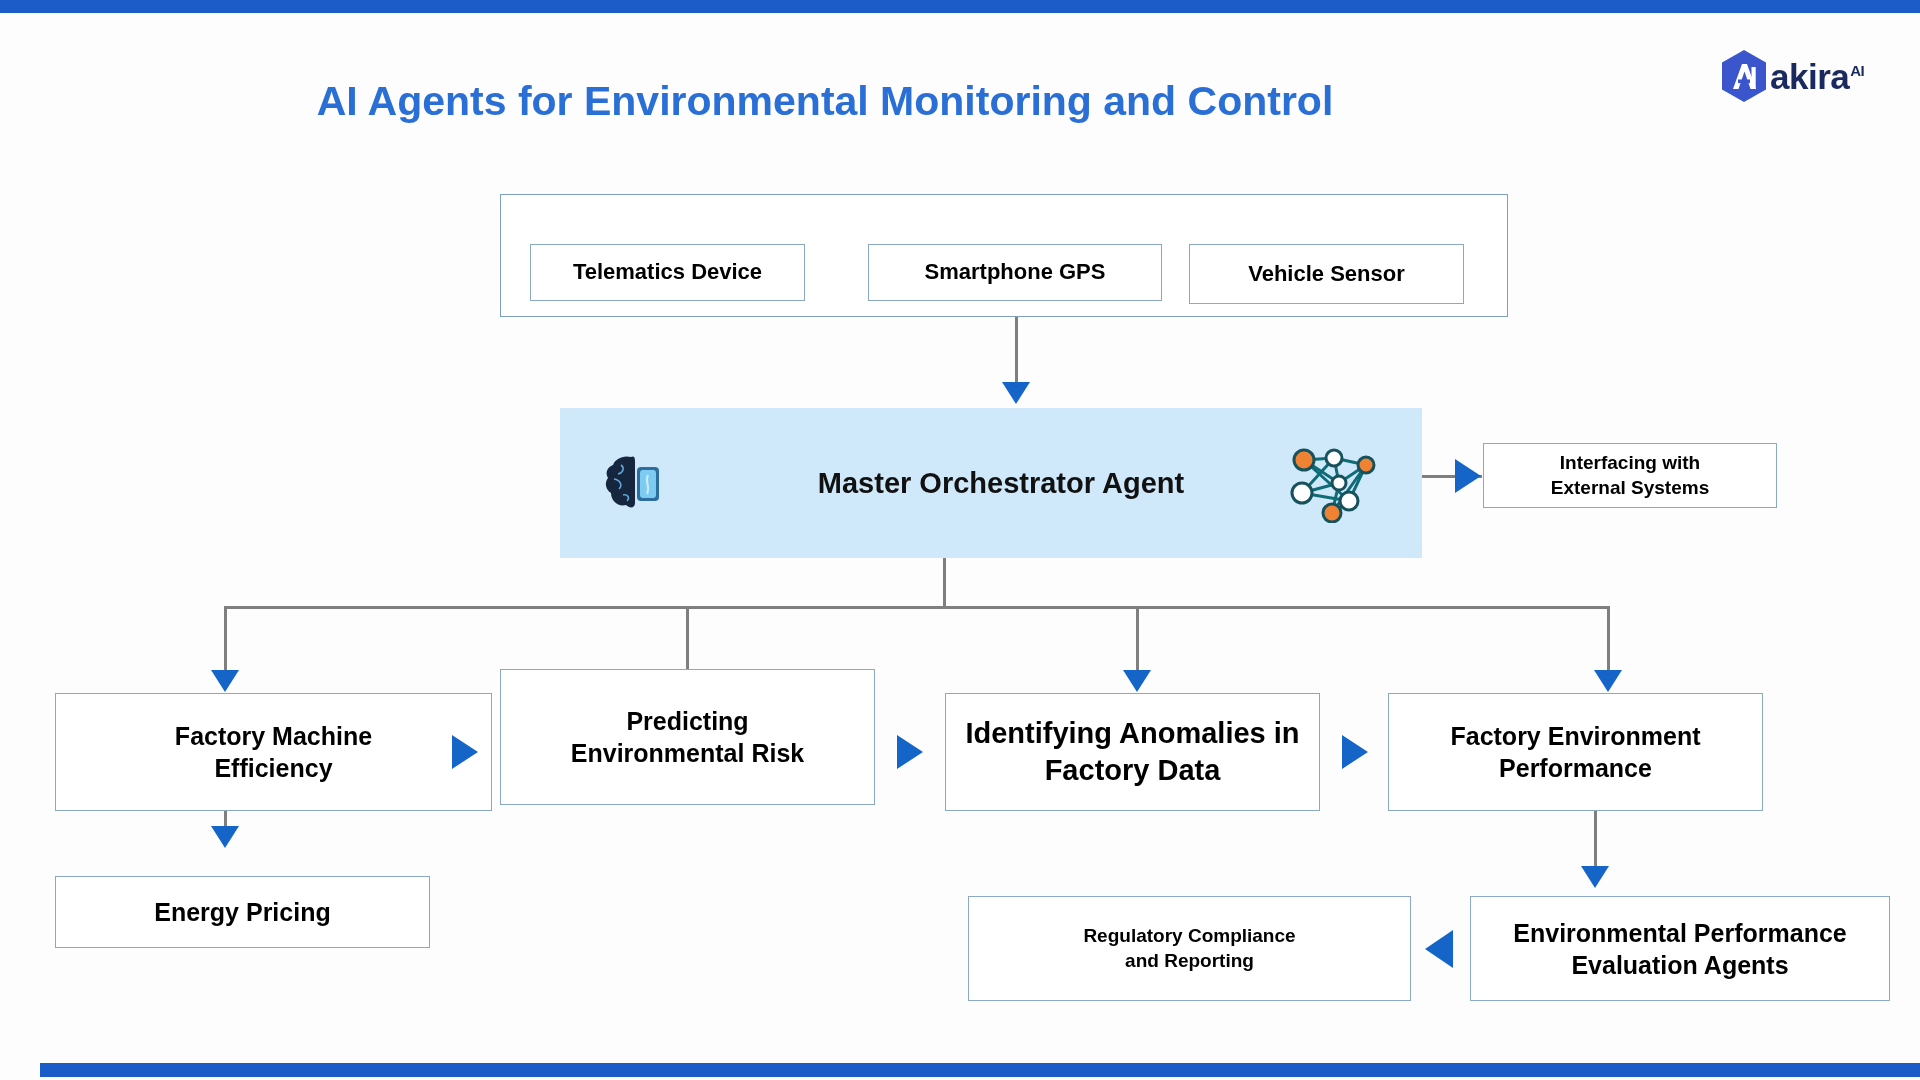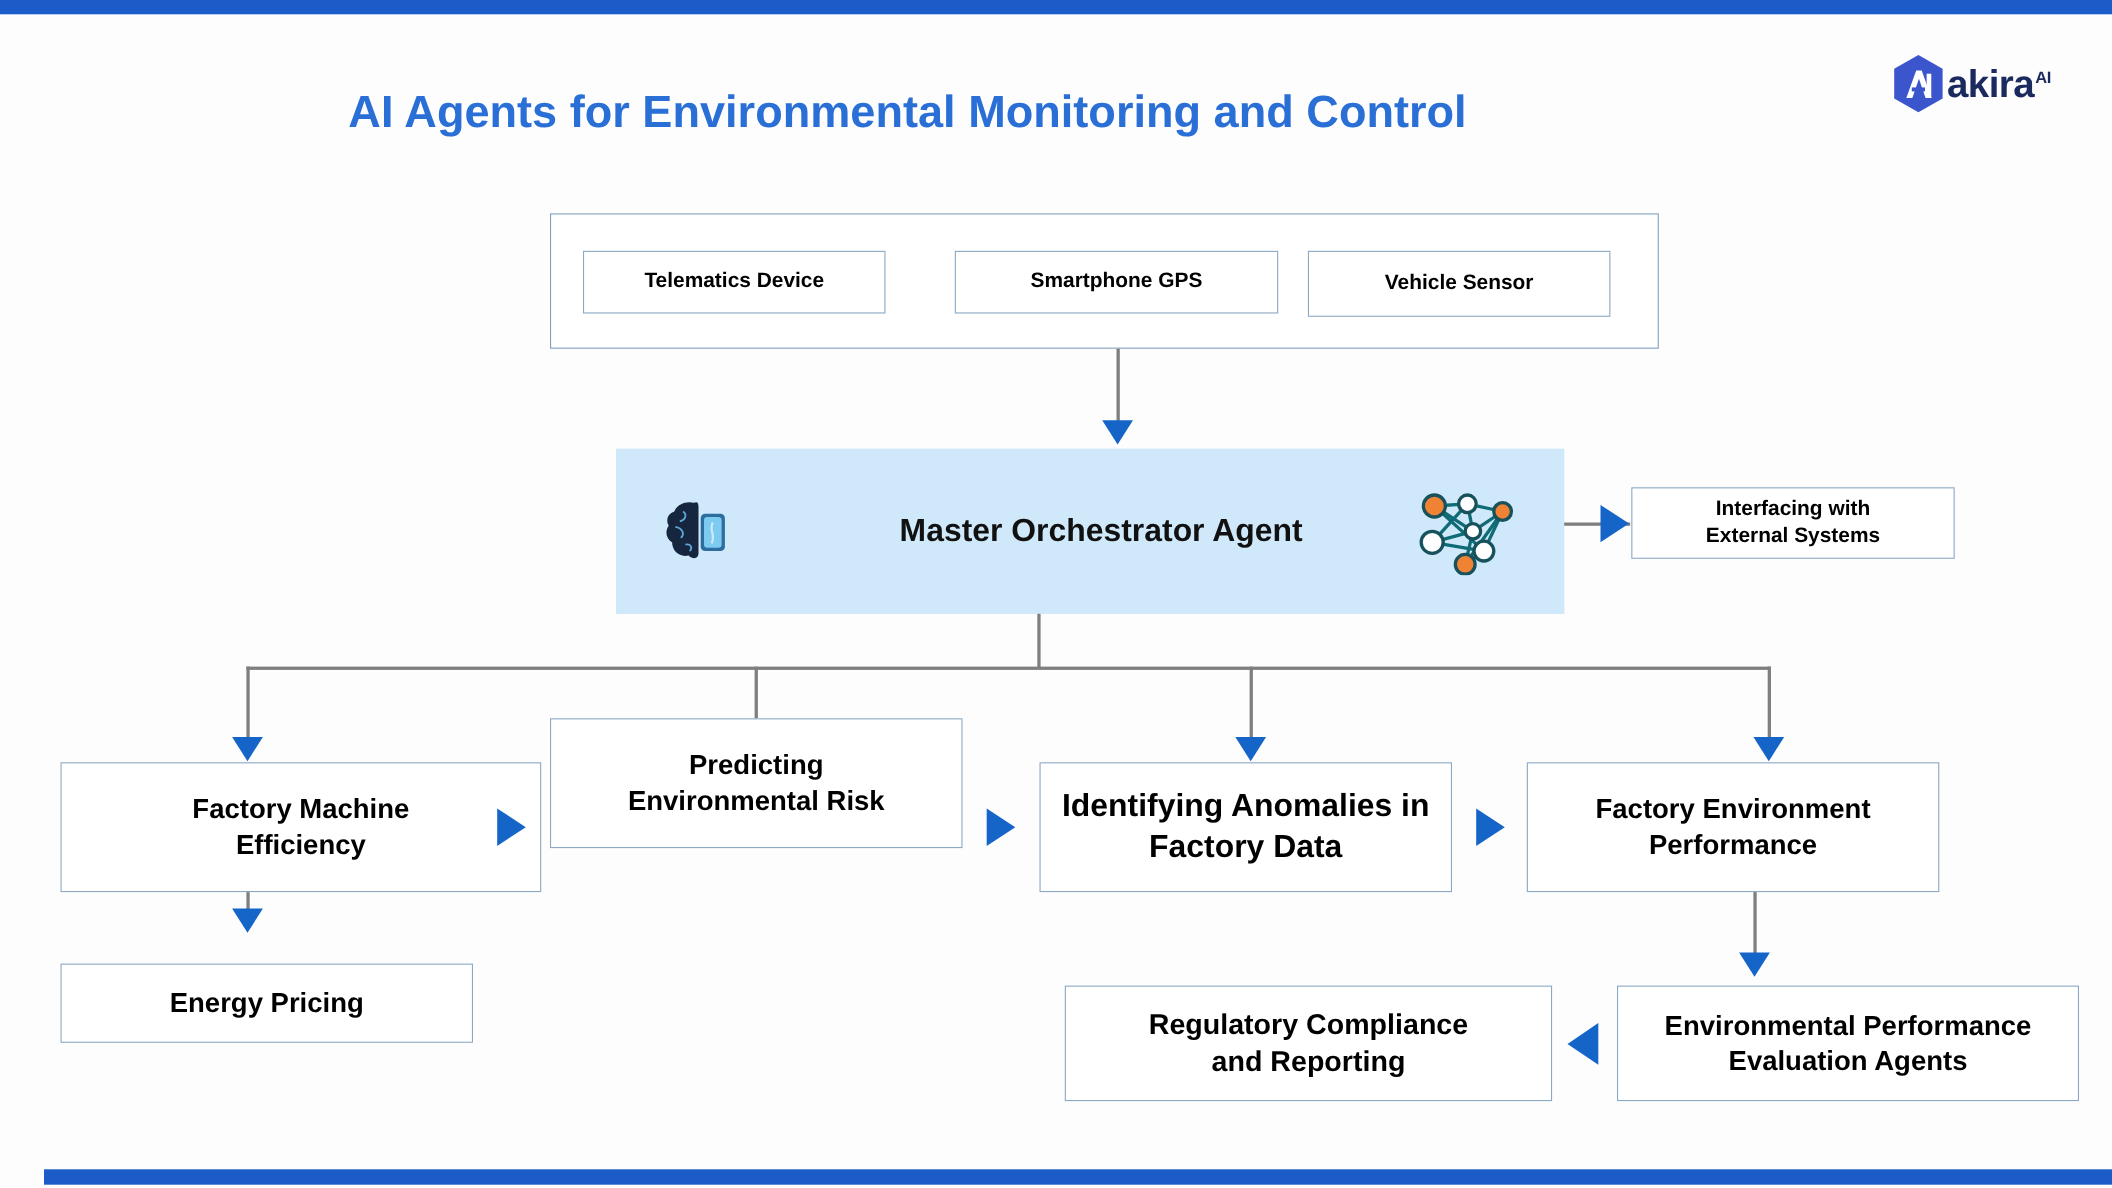--- a/index.html
+++ b/index.html
@@ -87,21 +87,21 @@
   }
 
   .sources-container {
     position: absolute;
     left: 500px; top: 194px;
     width: 1008px; height: 123px;
     box-sizing: border-box;
     border: 1.5px solid #7f9fbd;
     background: #ffffff;
   }
-  .src-box { font-size: 19px; }
+  .src-box { font-size: 22px; margin-top: 16px; }
 
   .orchestrator {
     position: absolute;
     left: 560px; top: 408px;
     width: 862px; height: 150px;
     box-sizing: border-box;
     background: #cfe8fa;
     border: 1px solid #cfe8fa;
     display: flex;
     align-items: center;
@@ -253,21 +253,21 @@
 <div class="arrow-down" style="left:1594px; top:670px;"></div>
 
 <div class="node" style="left:55px; top:693px; width:437px; height:118px; font-size:25px;">
   <div>
     <div>Factory Machine</div>
     <div>Efficiency</div>
   </div>
 </div>
 <div class="arrow-right" style="left:452px; top:735px;"></div>
 
-<div class="node" style="left:500px; top:653px; width:375px; height:118px; font-size:25px;">
+<div class="node" style="left:500px; top:669px; width:375px; height:136px; font-size:25px;">
   <div>
     <div>Predicting</div>
     <div>Environmental Risk</div>
   </div>
 </div>
 <div class="arrow-right" style="left:897px; top:735px;"></div>
 
 <div class="node" style="left:945px; top:693px; width:375px; height:118px; font-size:29px;">
   <div>
     <div>Identifying Anomalies in</div>
@@ -292,20 +292,20 @@
 
 <div class="node" style="left:1470px; top:896px; width:420px; height:105px; font-size:25px;">
   <div>
     <div>Environmental Performance</div>
     <div>Evaluation Agents</div>
   </div>
 </div>
 
 <div class="arrow-left" style="left:1425px; top:930px;"></div>
 
-<div class="node" style="left:968px; top:896px; width:443px; height:105px; font-size:26px;">
+<div class="node" style="left:968px; top:896px; width:443px; height:105px; font-size:19px;">
   <div>
     <div>Regulatory Compliance</div>
     <div>and Reporting</div>
   </div>
 </div>
 
 <div class="bottom-bar"></div>
 
 </body></html>

